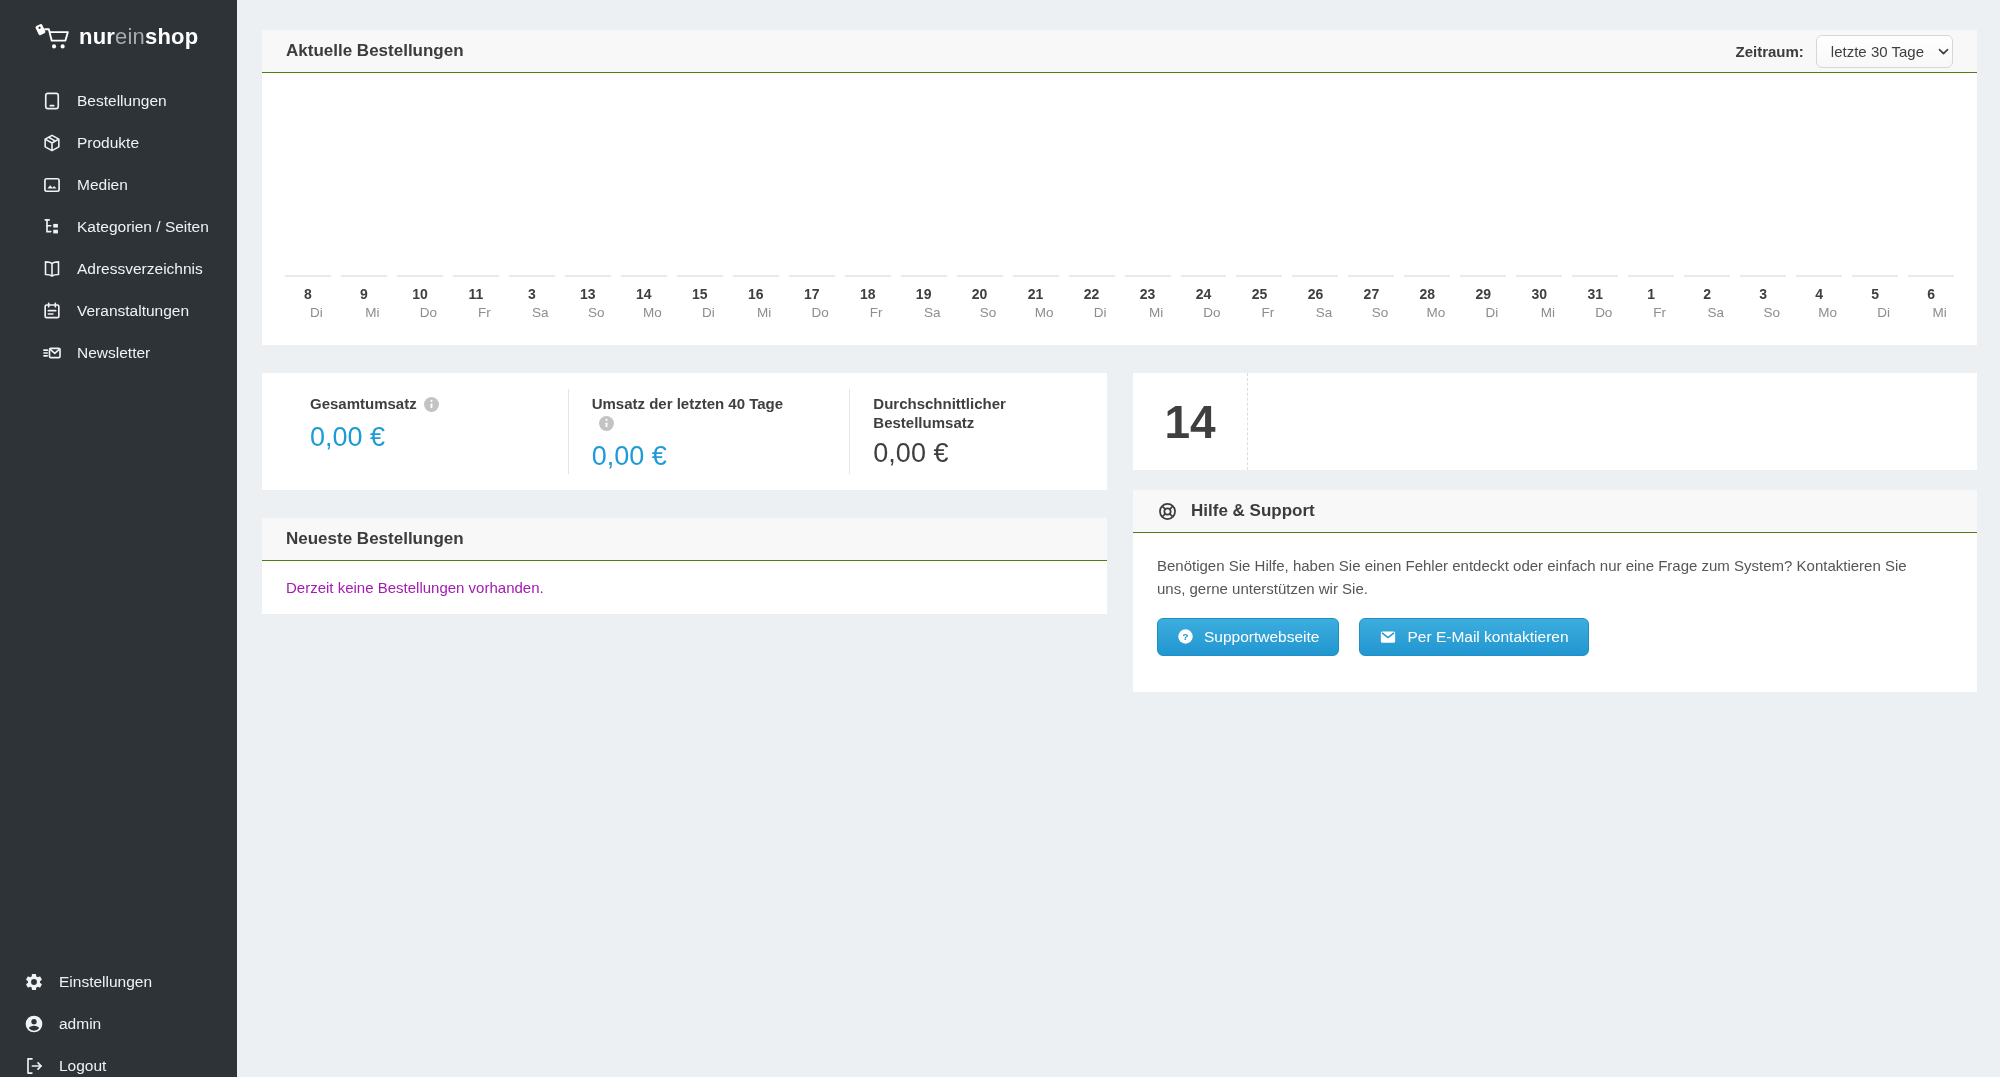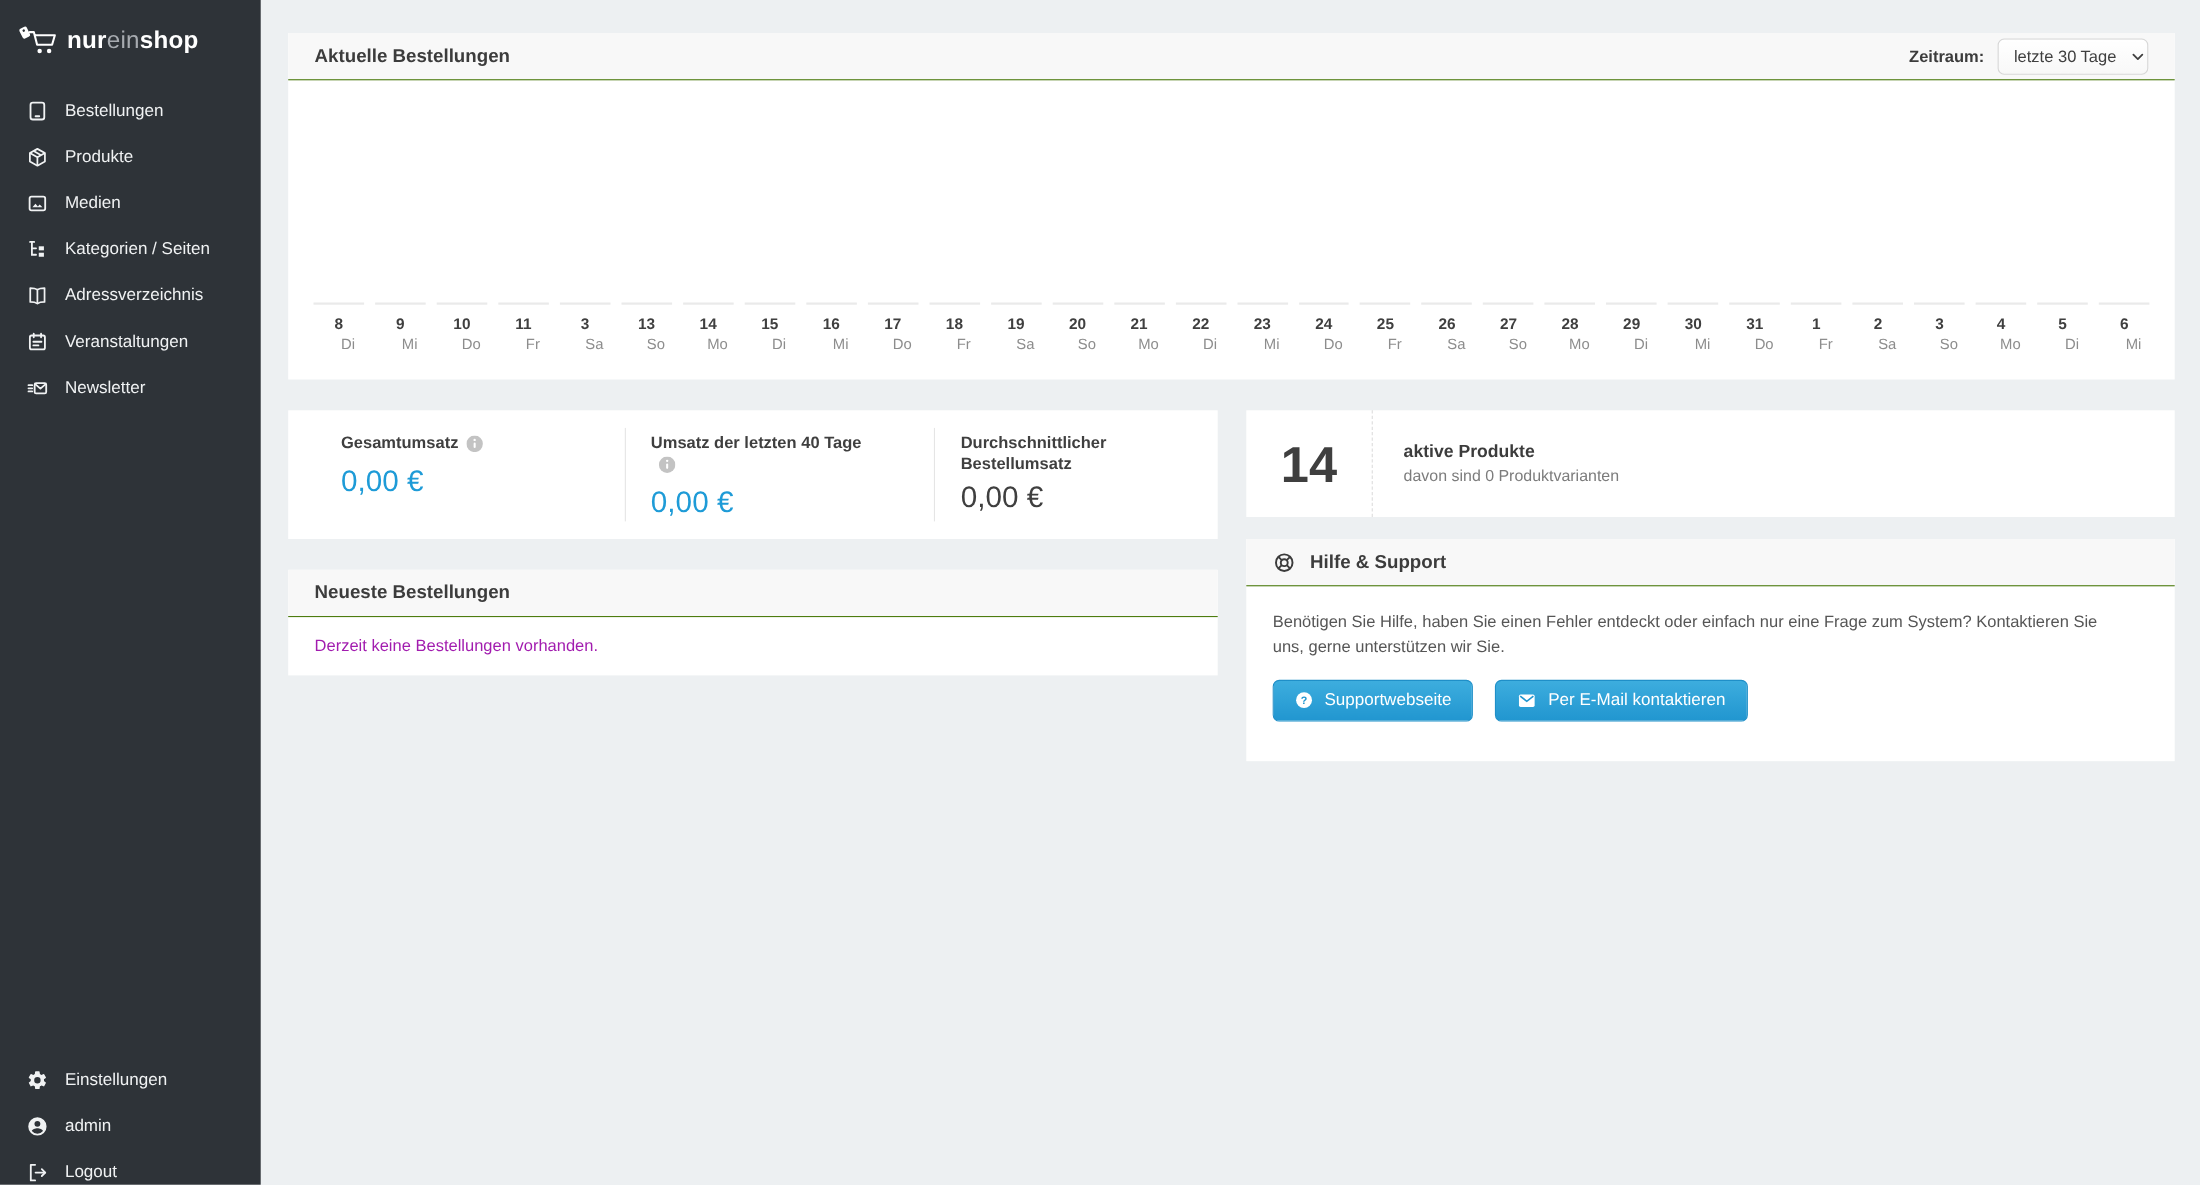--- a/index.html
+++ b/index.html
@@ -6,21 +6,21 @@
   html,body { width:2000px; height:1077px; }
   body {
     position:relative; overflow:hidden;
     background:#edf0f2;
     font-family:"Liberation Sans","DejaVu Sans",sans-serif;
     color:#3c3c3c;
   }
   
   .sidebar {
     position:absolute; left:0; top:0; width:237px; height:1077px;
-    background:#2e3338; color:#eef0f1; z-index:2; overflow:hidden;
+    background:#2e3338; color:#eef0f1; z-index:2; overflow:hidden;padding-left:18px;
   }
   .logo { display:flex; align-items:center; gap:9px; padding:22px 0 0 16px; cursor:pointer; }
   .logo-text { font-size:22px; font-weight:700; color:#fff; letter-spacing:.2px; }
   .logo-text .mid { font-weight:400; color:#a7abb0; }
   .menu { margin-top:28px; }
   .menu-item {
     display:flex; align-items:center; gap:15px;
     padding:11px 24px; font-size:15.5px; color:#f0f2f3; cursor:pointer;
   }
   .menu-item svg { flex:0 0 auto; }
@@ -462,24 +462,20 @@
     </div>
     <div class="stat">
       <div class="stat-label" style="max-width:180px;"><span class="lbl">Durchschnittlicher Bestellumsatz</span></div>
       <div class="stat-value dark">0,00 €</div>
     </div>
   </section>
 
   <section class="card" id="products-card">
     <div class="big-count">14</div>
     <div class="products-divider"></div>
-    <div class="products-info">
-      <div class="products-title">aktive Produkte</div>
-      <div class="products-sub">davon sind 0 Produktvarianten</div>
-    </div>
   </section>
 
   <section class="card" id="latest-card">
     <div class="card-header">
       <span class="card-title">Neueste Bestellungen</span>
     </div>
     <div class="latest-body">Derzeit keine Bestellungen vorhanden.</div>
   </section>
 
   <section class="card" id="help-card">

